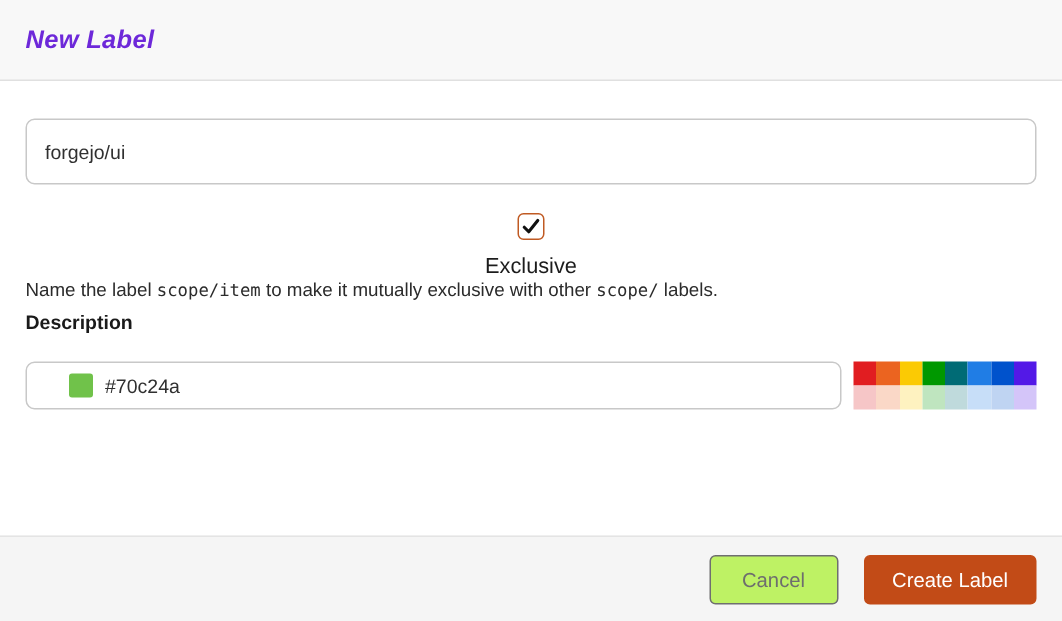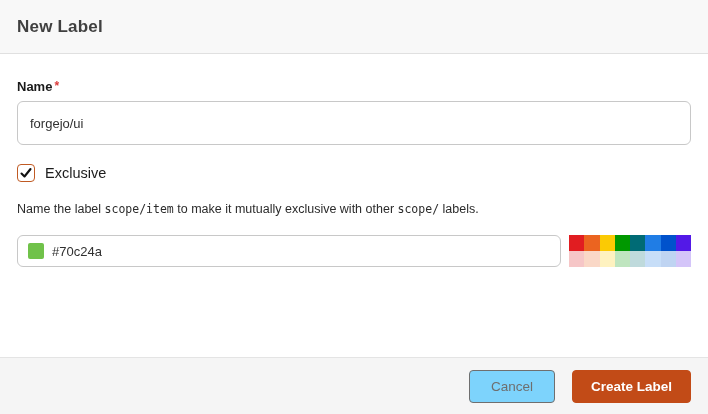--- a/index.html
+++ b/index.html
@@ -22,22 +22,23 @@
     flex: 0 0 54px;
     background: #f8f8f8;
     border-bottom: 1px solid #e0e0e0;
     display: flex;
     align-items: center;
     padding: 0 17px;
   }
   .modal-title {
     font-size: 17px;
     font-weight: 700;
-    color: #404040;
+    color: #6d28d9;
     letter-spacing: .2px;
+    font-style: italic;
   }
   
   .modal-body {
     flex: 1 1 auto;
     padding: 25px 17px 0 17px;
   }
   .field-label {
     font-size: 13px;
     font-weight: 700;
     color: #1a1a1a;
@@ -62,21 +63,22 @@
     color: #303030;
     background: #ffffff;
     outline: none;
   }
   .field-block { margin-bottom: 19px; }
   
   .checkbox-row {
     display: flex;
     align-items: center;
     gap: 10px;
-    margin-bottom: 20px;
+    margin-bottom: 0;
+    flex-direction: column;
   }
   .checkbox-box {
     width: 18px;
     height: 18px;
     border: 1.5px solid #c05a23;
     border-radius: 4px;
     background: #ffffff;
     display: flex;
     align-items: center;
     justify-content: center;
@@ -105,21 +107,21 @@
     gap: 8px;
   }
   .color-input-wrap {
     flex: 0 0 544px;
     height: 32px;
     border: 1px solid #c8c8c8;
     border-radius: 6px;
     background: #ffffff;
     display: flex;
     align-items: center;
-    padding: 0 10px;
+    padding: 0 28px;
     gap: 8px;
   }
   .color-swatch-preview {
     width: 16px;
     height: 16px;
     border-radius: 2px;
     flex: 0 0 auto;
   }
   .color-input-text {
     border: none;
@@ -153,60 +155,60 @@
     padding: 0 17px;
   }
   .btn {
     height: 33px;
     border-radius: 4px;
     font-size: 13.5px;
     font-family: "Liberation Sans", "DejaVu Sans", sans-serif;
     cursor: pointer;
   }
   .btn-cancel {
-    background: #7dd3fc;
+    background: #bef264;
     border: 1px solid #6f6f6f;
     color: #6e6e6e;
     padding: 0 21px;
   }
   .btn-primary {
     background: #c24b17;
     border: 1px solid #c24b17;
     color: #ffffff;
-    font-weight: 700;
+    font-weight: 400;
     padding: 0 18px;
   }
 </style>
 </head>
 <body>
 
 <div class="modal">
 
   <div class="modal-header">
     <div class="modal-title">New Label</div>
   </div>
 
   <div class="modal-body">
 
     <div class="field-block">
-      <label class="field-label"><span>Name</span><span class="required-mark">*</span></label>
       <input class="text-input" type="text" value="forgejo/ui" style="">
     </div>
 
     <div class="checkbox-row">
       <div class="checkbox-box">
         <svg width="12" height="12" viewBox="0 0 12 12">
           <polyline points="1.5,6.5 4.5,9.5 10.5,2" fill="none" stroke="#111111" stroke-width="2.1" stroke-linecap="round" stroke-linejoin="round"></polyline>
         </svg>
       </div>
       <span class="checkbox-label">Exclusive</span>
     </div>
     <div class="help-text"><span>Name the label </span><code>scope/item</code><span> to make it mutually exclusive with other </span><code>scope/</code><span> labels.</span></div>
 
     <div class="field-block">
+      <label class="field-label">Description</label>
     </div>
 
     <div>
       <div class="color-row">
         <div class="color-input-wrap">
           <div class="color-swatch-preview" style="background-color: rgb(112, 194, 74);"></div>
           <input class="color-input-text" type="text" value="#70c24a" style="">
         </div>
         <div class="palette">
           <div class="palette-row">

